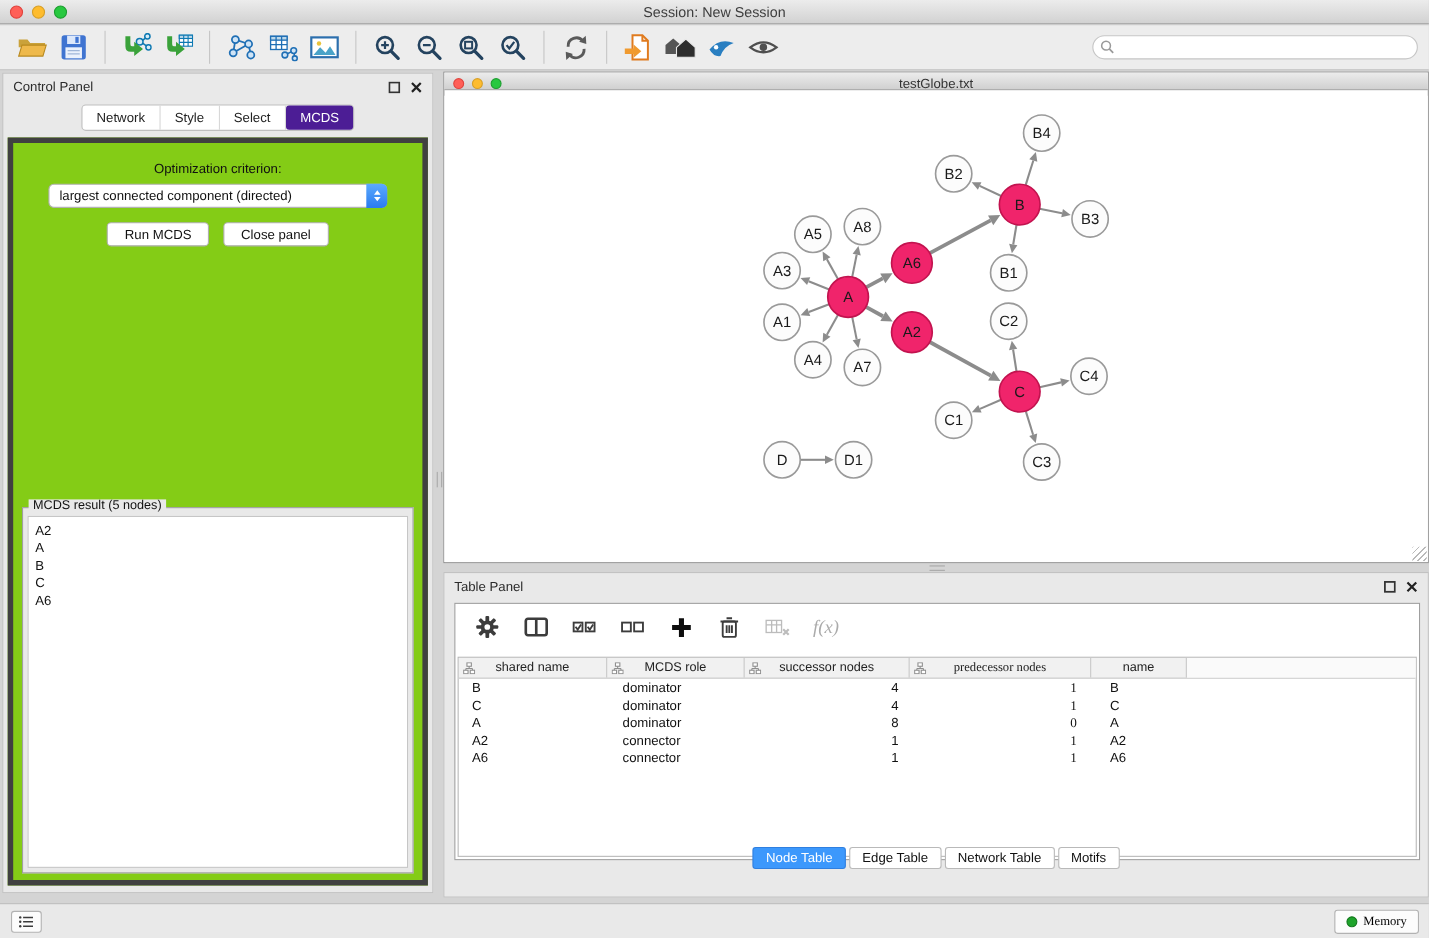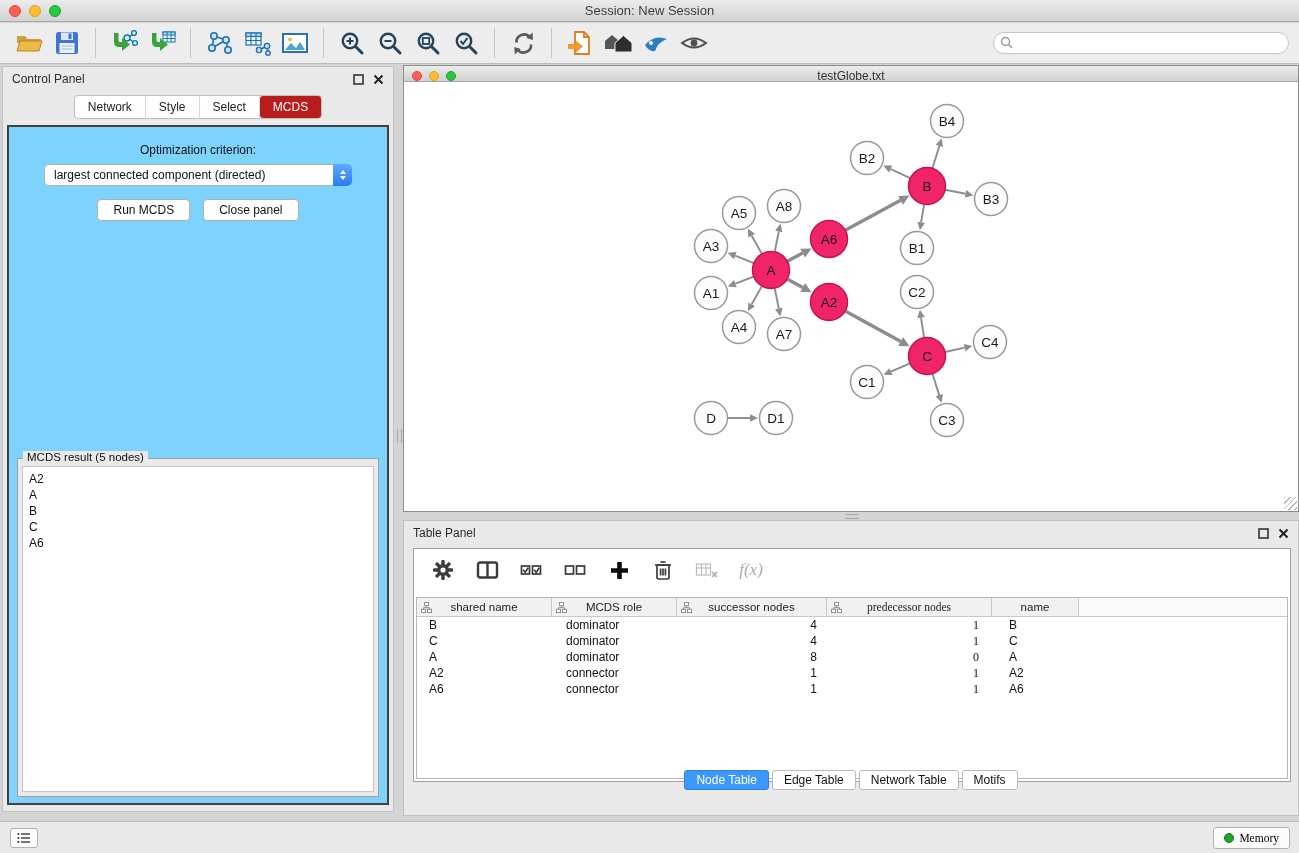--- a/index.html
+++ b/index.html
@@ -30,23 +30,23 @@
 
   
   .control-panel { position:absolute; left:2px; top:66px; width:392px; height:746px;
     background:#e9e9e9; border:1px solid #c2c2c2; }
   .panel-header { height:24px; display:flex; align-items:center; padding:0 9px; font-size:12px; color:#2c2c2c; }
   .ph-icons { margin-left:auto; display:flex; gap:9px; align-items:center; }
   .tabs-row { display:flex; justify-content:center; margin-top:4px; }
   .seg { display:flex; background:#fff; border:1px solid #bfbfbf; border-radius:4px; }
   .seg .tab { padding:4px 13px; font-size:12px; color:#222; border-right:1px solid #d8d8d8; }
   .seg .tab:last-child { border-right:none; }
-  .seg .tab.active { background:#b91c1c; color:#fff; border-radius:3px; }
+  .seg .tab.active { background:#4c1d95; color:#fff; border-radius:3px; }
   .cp-content { position:absolute; top:58px; left:4px; right:4px; bottom:6px;
-    border:2px solid #404040; background:#7dd3fc; }
+    border:5px solid #404040; background:#84cc16; }
   .opt-label { text-align:center; font-size:12px; margin-top:16px; }
   .dropdown { position:relative; margin:7px auto 0; width:308px; height:22px; background:#fff;
     border:1px solid #b2b2b2; border-radius:5px; font-size:12px; line-height:20px; padding-left:9px; }
   .dd-stepper { position:absolute; right:-1px; top:-1px; width:19px; height:22px;
     background:linear-gradient(#5caafd,#2a7bf0); border-radius:0 5px 5px 0; display:flex;
     flex-direction:column; align-items:center; justify-content:center; gap:2px; }
   .dd-up { width:0; height:0; border-left:3.5px solid transparent; border-right:3.5px solid transparent; border-bottom:4.5px solid #fff; }
   .dd-down { width:0; height:0; border-left:3.5px solid transparent; border-right:3.5px solid transparent; border-top:4.5px solid #fff; }
   .btn-row { display:flex; justify-content:center; gap:13px; margin-top:13px; }
   .cp-btn { background:#fff; border:1px solid #afafaf; border-radius:4px; font-size:12px;

